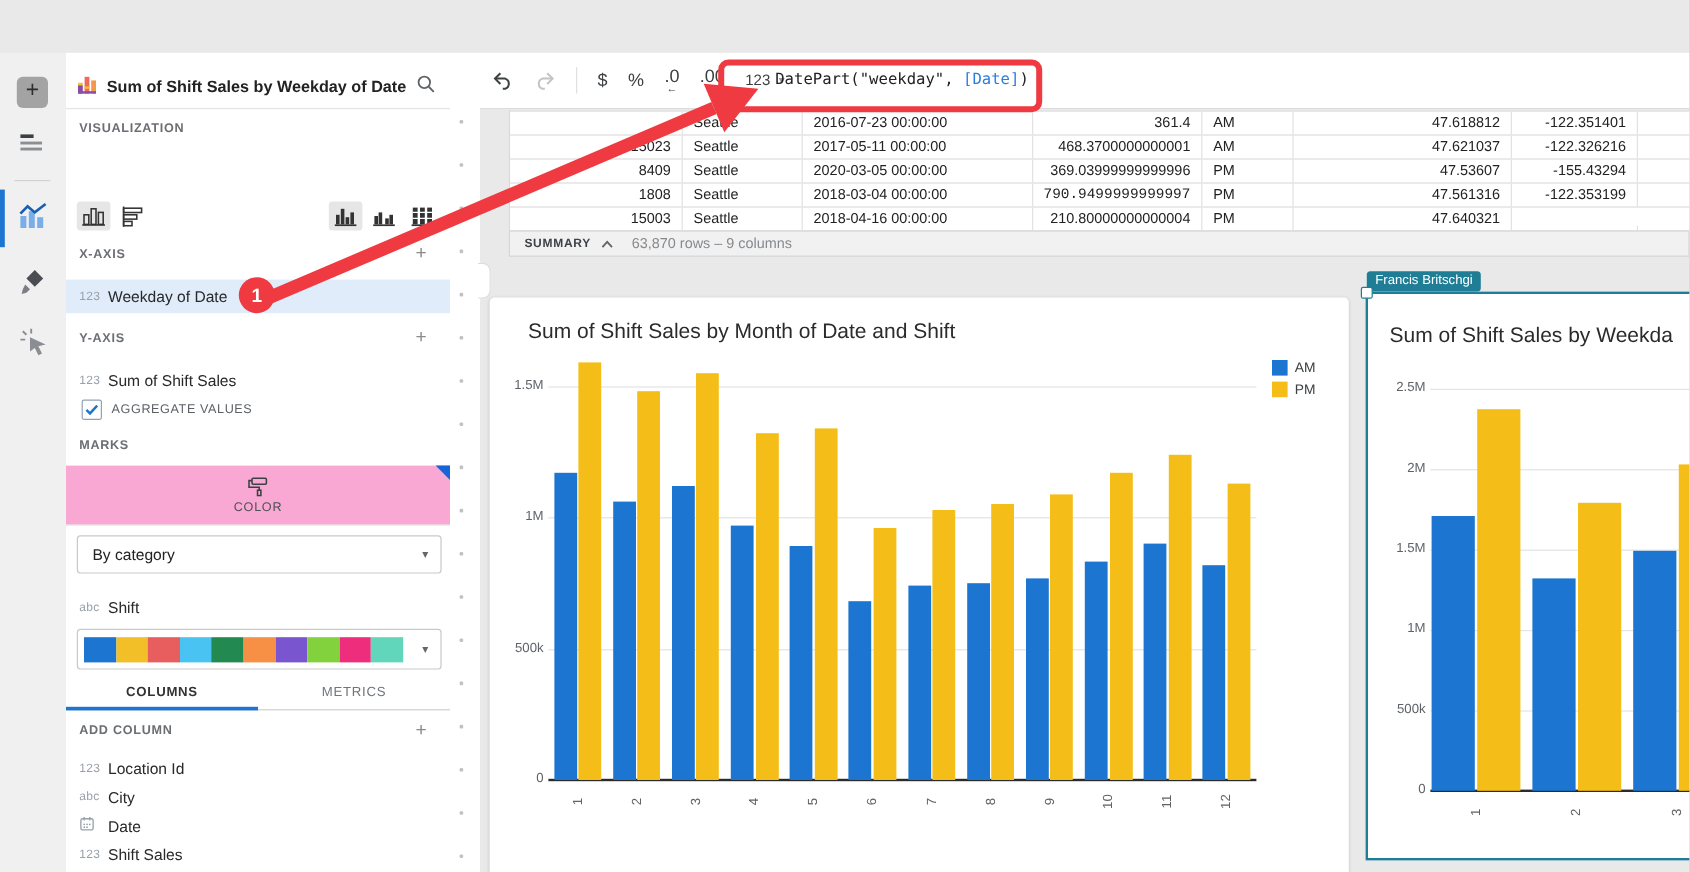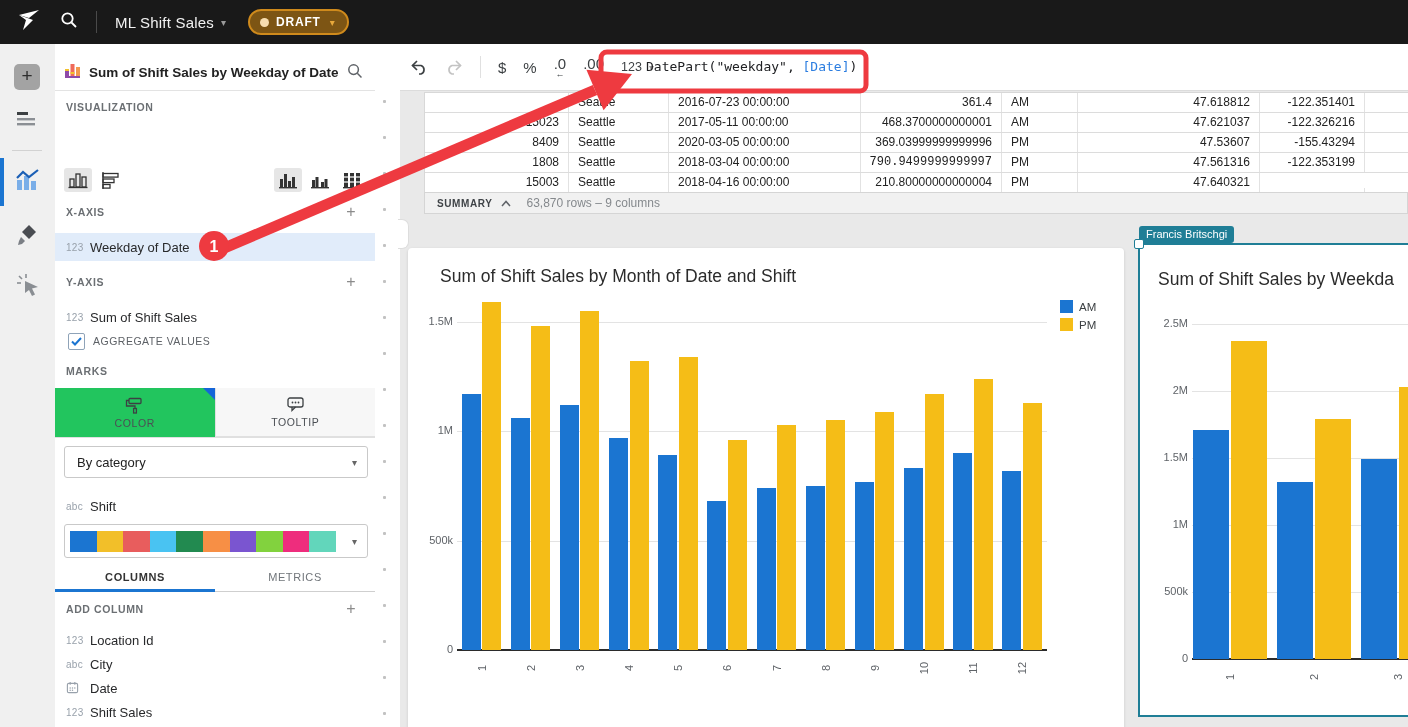--- a/index.html
+++ b/index.html
@@ -42,21 +42,21 @@
   .selectbox .caret{position:absolute;right:10px;color:#666}
   .vt-row{position:absolute;left:0;width:320px;height:24px;display:flex;align-items:center}
   .ftype{width:22px;margin-left:11px;font-size:10px;color:#98a1ab;letter-spacing:.3px;flex:none}
   .flabel{font-size:13px;color:#28292b;margin-left:2px;white-space:nowrap}
   .icon-chip{width:28px;height:24px;border-radius:3px;display:flex;align-items:center;justify-content:center;cursor:pointer}
   .icon-chip.sel{background:#e6e6e6}
   .marks-tabs{position:absolute;left:0;top:344px;width:320px;height:49px;display:flex;border-bottom:1px solid #e0e0e0}
   .mtab{flex:1;display:flex;flex-direction:column;align-items:center;justify-content:center;gap:3px;
         background:#f7f7f7;border-right:1px solid #e0e0e0;border-bottom:1px solid #e0e0e0;position:relative;cursor:pointer}
   .mtab:last-child{border-right:none}
-  .mtab.active{background:#22c55e;border-bottom:none}
+  .mtab.active{background:#f9a8d4;border-bottom:none}
   .mtab.active::after{content:"";position:absolute;top:0;right:0;width:0;height:0;
         border-top:12px solid #1565d8;border-left:12px solid transparent}
   .mtab .lbl{font-size:10.5px;color:#4b4f54;letter-spacing:.6px}
   .palette{position:absolute;left:9px;top:480px;width:302px;height:32px;border:1px solid #c9c9c9;border-radius:3px;
            display:flex;align-items:center;cursor:pointer}
   .swatches{display:flex;margin-left:5px;height:21px;width:266px}
   .swatches div{flex:1}
   .coltabs{position:absolute;left:0;top:522px;width:320px;height:25px;display:flex;border-bottom:1px solid #cfcfcf}
   .coltab{flex:1;text-align:center;font-size:11px;letter-spacing:.6px;color:#70757a;line-height:22px;
           position:relative;cursor:pointer}
@@ -114,44 +114,20 @@
   .collab-handle{position:absolute;left:1134px;top:239px;width:8px;height:8px;background:#fff;
                  border:1.5px solid #1f7e96;border-radius:2px;z-index:3}
   
   .overlay{position:absolute;left:0;top:0;z-index:9;pointer-events:none}
 </style>
 </head>
 <body>
 
 <div id="root">
 
-  <div class="topbar">
-    <span class="logo">
-      <svg width="26" height="26" viewBox="0 0 26 26">
-          <g fill="#fff">
-        <path d="M3 8 L23 3 L13 11 Z"></path>
-            <path d="M3 8 L17 13 L7 23 L10 13 Z"></path>
-          </g>
-        </svg>
-    </span>
-    <span class="search">
-      <svg width="18" height="18" viewBox="0 0 18 18" fill="none" stroke="#fff" stroke-width="1.8">
-        <circle cx="7.5" cy="7.5" r="5.2"></circle>
-          <line x1="11.5" y1="11.5" x2="16" y2="16"></line>
-        </svg>
-    </span>
-    <span class="tb-div"></span>
-    <span class="wb-title">ML Shift Sales</span>
-    <span class="caret"></span>
-    <span class="draft-pill">
-      <span class="draft-dot"></span>
-      <span class="draft-label">DRAFT</span>
-      <span class="caret"></span>
-    </span>
-  </div>
 
   <div class="rail">
     <div class="rail-plus"></div>
     <span class="rail-icon" style="top:66px">
       <svg width="24" height="20" viewBox="0 0 24 20">
           <rect x="2" y="2" width="11" height="3" fill="#3c4043"></rect>
         <rect x="2" y="8" width="18" height="2.4" fill="#8b8f94"></rect>
           <rect x="2" y="13" width="18" height="2.4" fill="#8b8f94"></rect>
         </svg>
     </span>
@@ -291,32 +267,20 @@
     <span class="sec-label" style="top:321px">MARKS</span>
 
     <div class="marks-tabs">
       <div class="mtab active">
         <svg width="19" height="17" viewBox="0 0 19 17" fill="none" stroke="#3c4043" stroke-width="1.3">
           <rect x="4" y="1.5" width="12" height="5" rx="1"></rect>
             <path d="M4 3.5 H1.5 V9 H10 V11.5"></path>
           <rect x="8.6" y="11.5" width="2.8" height="4.5"></rect>
           </svg>
         <span class="lbl">COLOR</span>
-      </div>
-      <div class="mtab">
-        <svg width="19" height="17" viewBox="0 0 19 17" fill="none" stroke="#3c4043" stroke-width="1.3">
-          <rect x="2" y="2" width="15" height="9" rx="2"></rect>
-            <path d="M6 11 L6 14.5 L9.5 11"></path>
-          <g fill="#3c4043" stroke="none">
-              <circle cx="6.5" cy="6.5" r=".9"></circle>
-              <circle cx="9.5" cy="6.5" r=".9"></circle>
-              <circle cx="12.5" cy="6.5" r=".9"></circle>
-            </g>
-          </svg>
-        <span class="lbl">TOOLTIP</span>
       </div>
     </div>
 
     <div class="selectbox" style="top:402px;height:30px">
       <span style="margin-left:12px;font-size:13px">By category</span>
       <span class="caret"></span>
     </div>
 
     <div class="vt-row" style="top:450px;height:24px">
       <span class="ftype">abc</span>

